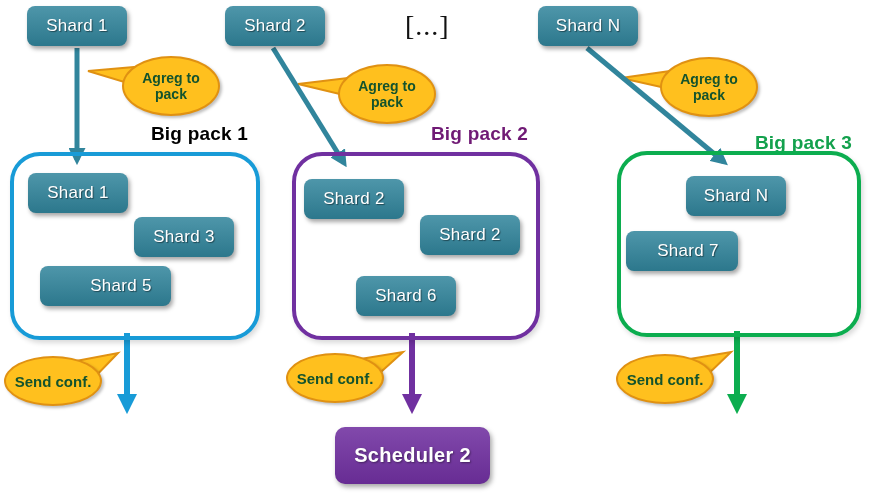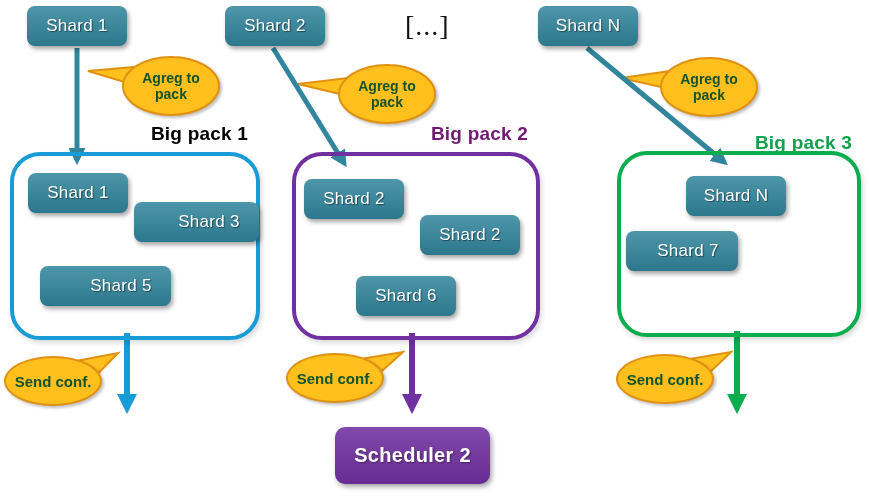--- a/index.html
+++ b/index.html
@@ -91,21 +91,21 @@
     <line x1="737" y1="331" x2="737" y2="408" stroke="#0CAD4F" stroke-width="6" marker-end="url(#ah-green)"></line>
   </svg>
 
   <div class="ellipsis" style="left:405px;top:10px;">[...]</div>
 
   <div class="shard" style="left:27px;top:6px;">Shard 1</div>
   <div class="bubble agreg" style="left:122px;top:56px;">Agreg to pack</div>
   <div class="pack-label t1" style="left:88px;top:123px;">Big pack 1</div>
   <div class="pack b1" style="left:10px;top:152px;width:242px;height:180px;"></div>
   <div class="shard" style="left:28px;top:173px;">Shard 1</div>
-  <div class="shard" style="left:134px;top:202px;padding-left:25px;">Shard 3</div>
+  <div class="shard" style="left:134px;top:217px;">Shard 3</div>
   <div class="shard" style="left:40px;top:266px;padding-left:31px;">Shard 5</div>
   <div class="bubble send" style="left:4px;top:356px;">Send conf.</div>
 
   <div class="shard" style="left:225px;top:6px;">Shard 2</div>
   <div class="bubble agreg" style="left:338px;top:64px;">Agreg to pack</div>
   <div class="pack-label t2" style="left:368px;top:123px;">Big pack 2</div>
   <div class="pack b2" style="left:292px;top:152px;width:240px;height:180px;"></div>
   <div class="shard" style="left:304px;top:179px;">Shard 2</div>
   <div class="shard" style="left:420px;top:215px;">Shard 2</div>
   <div class="shard" style="left:356px;top:276px;">Shard 6</div>

